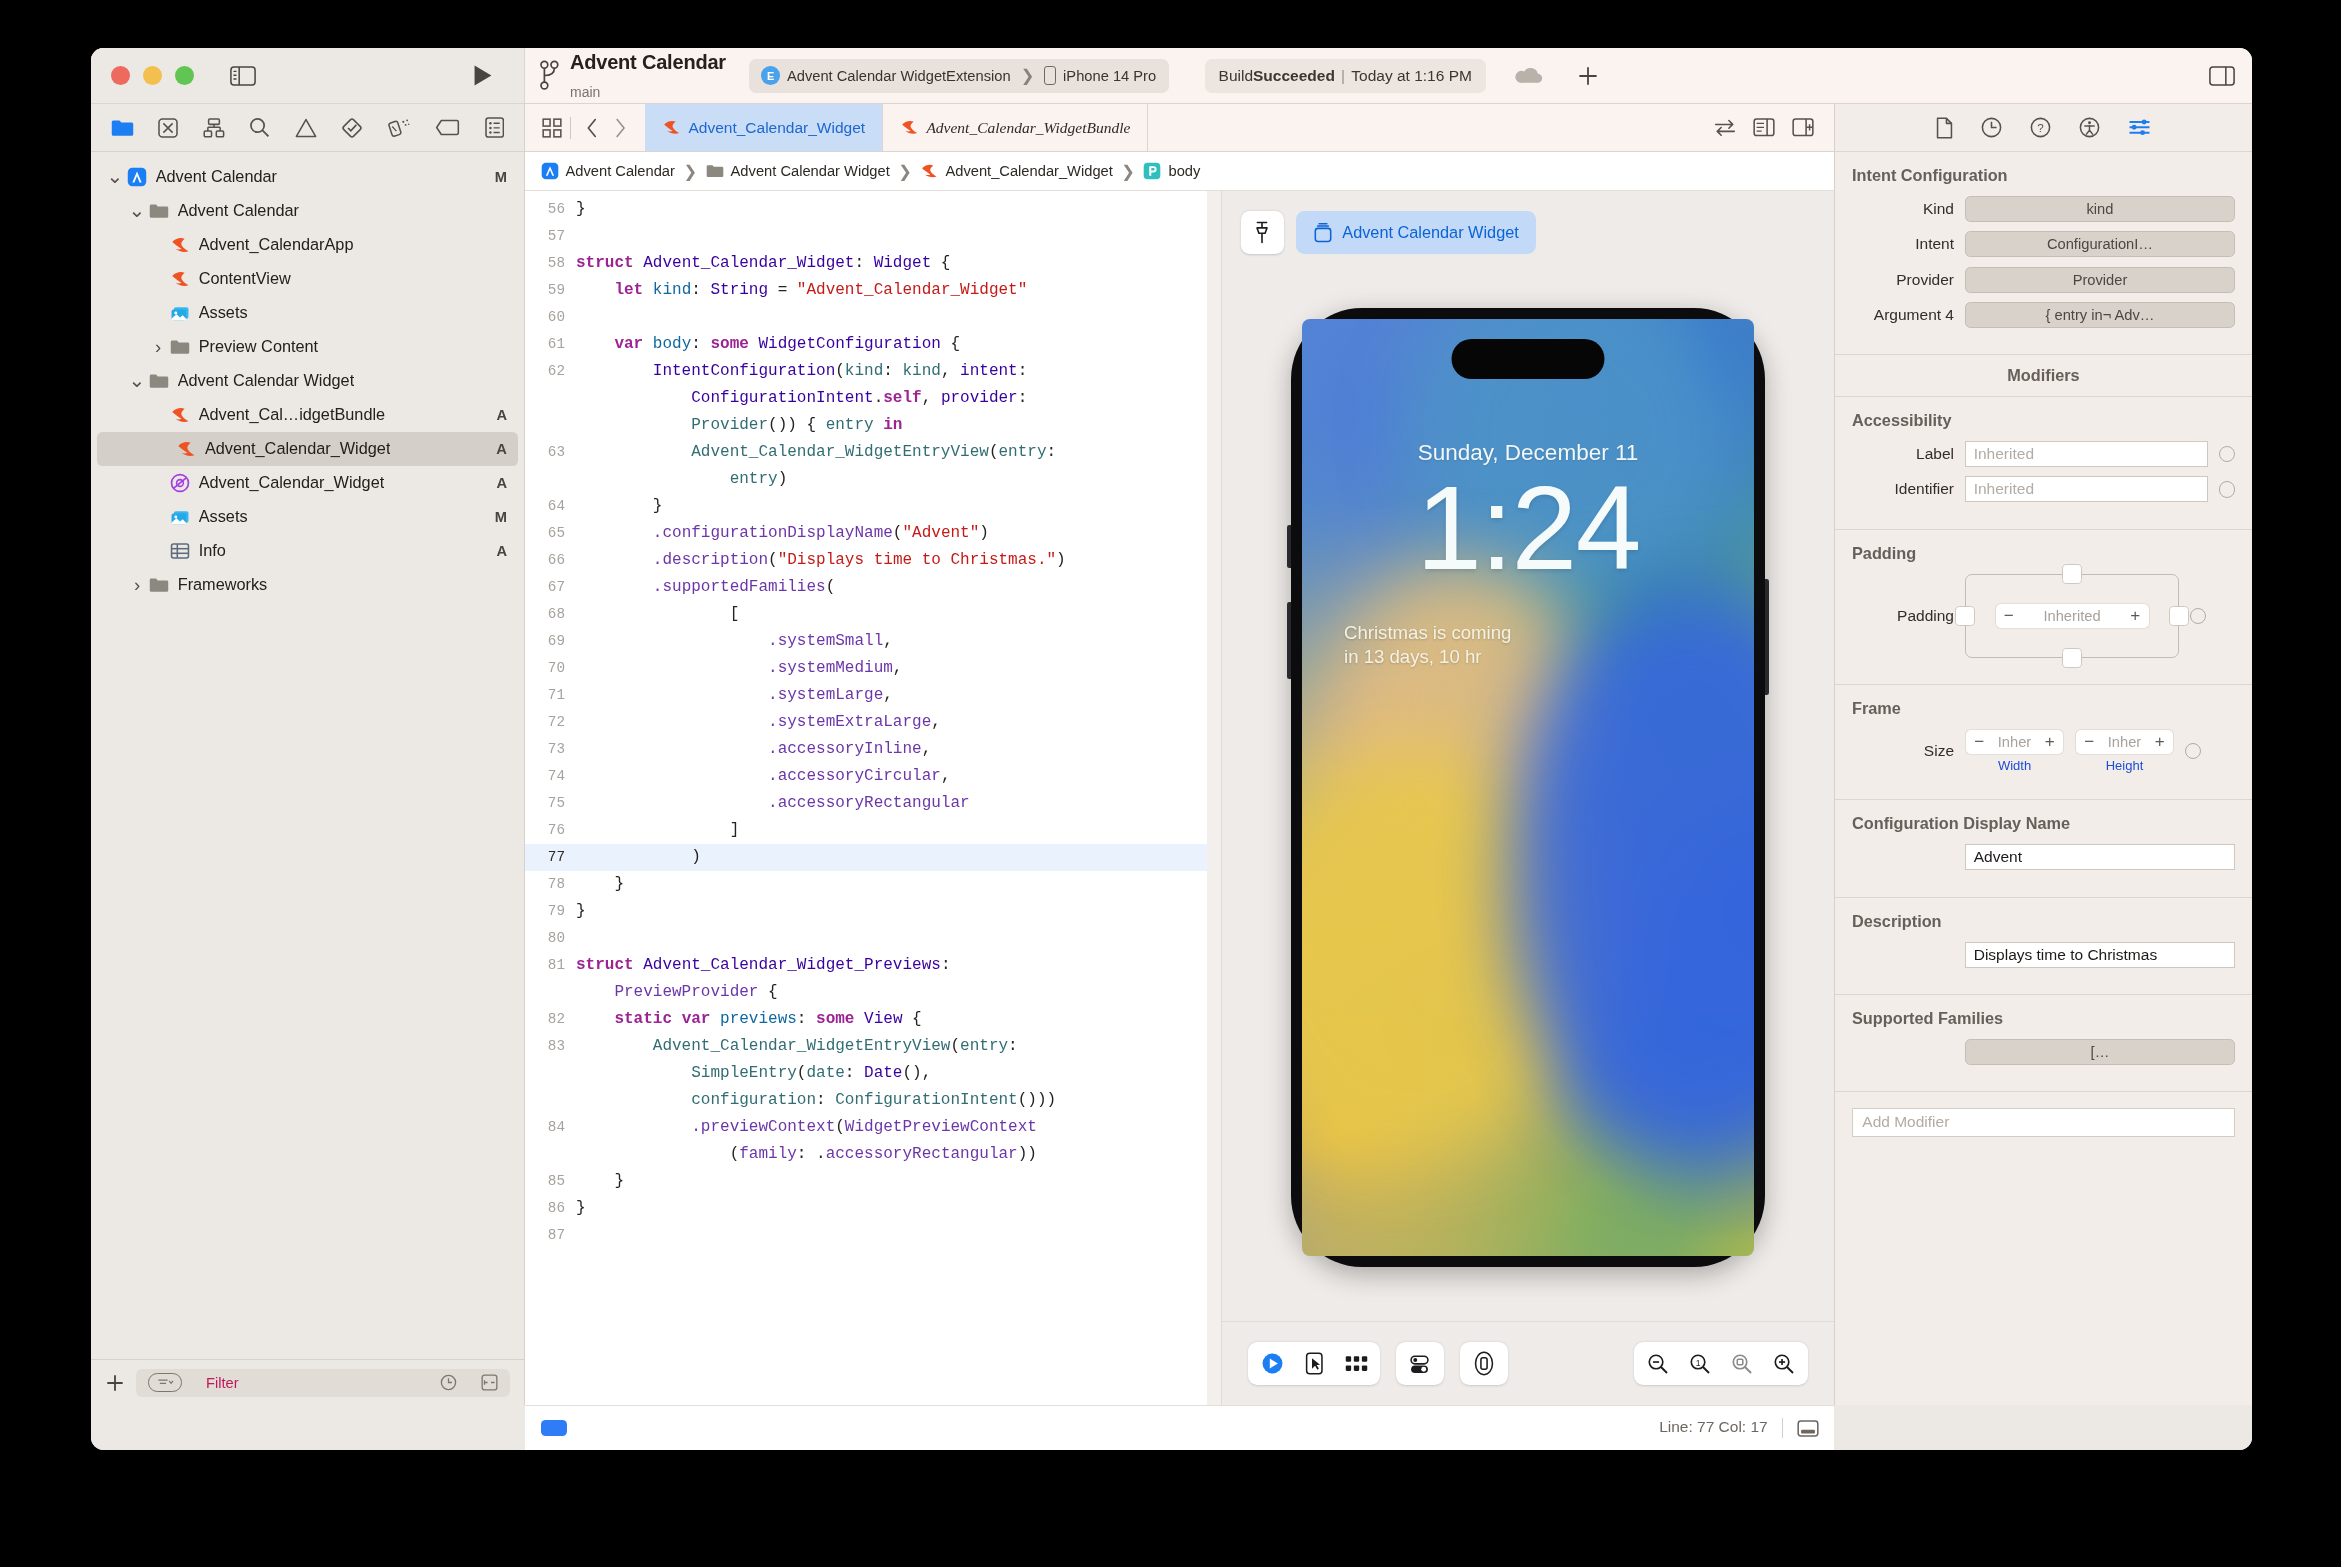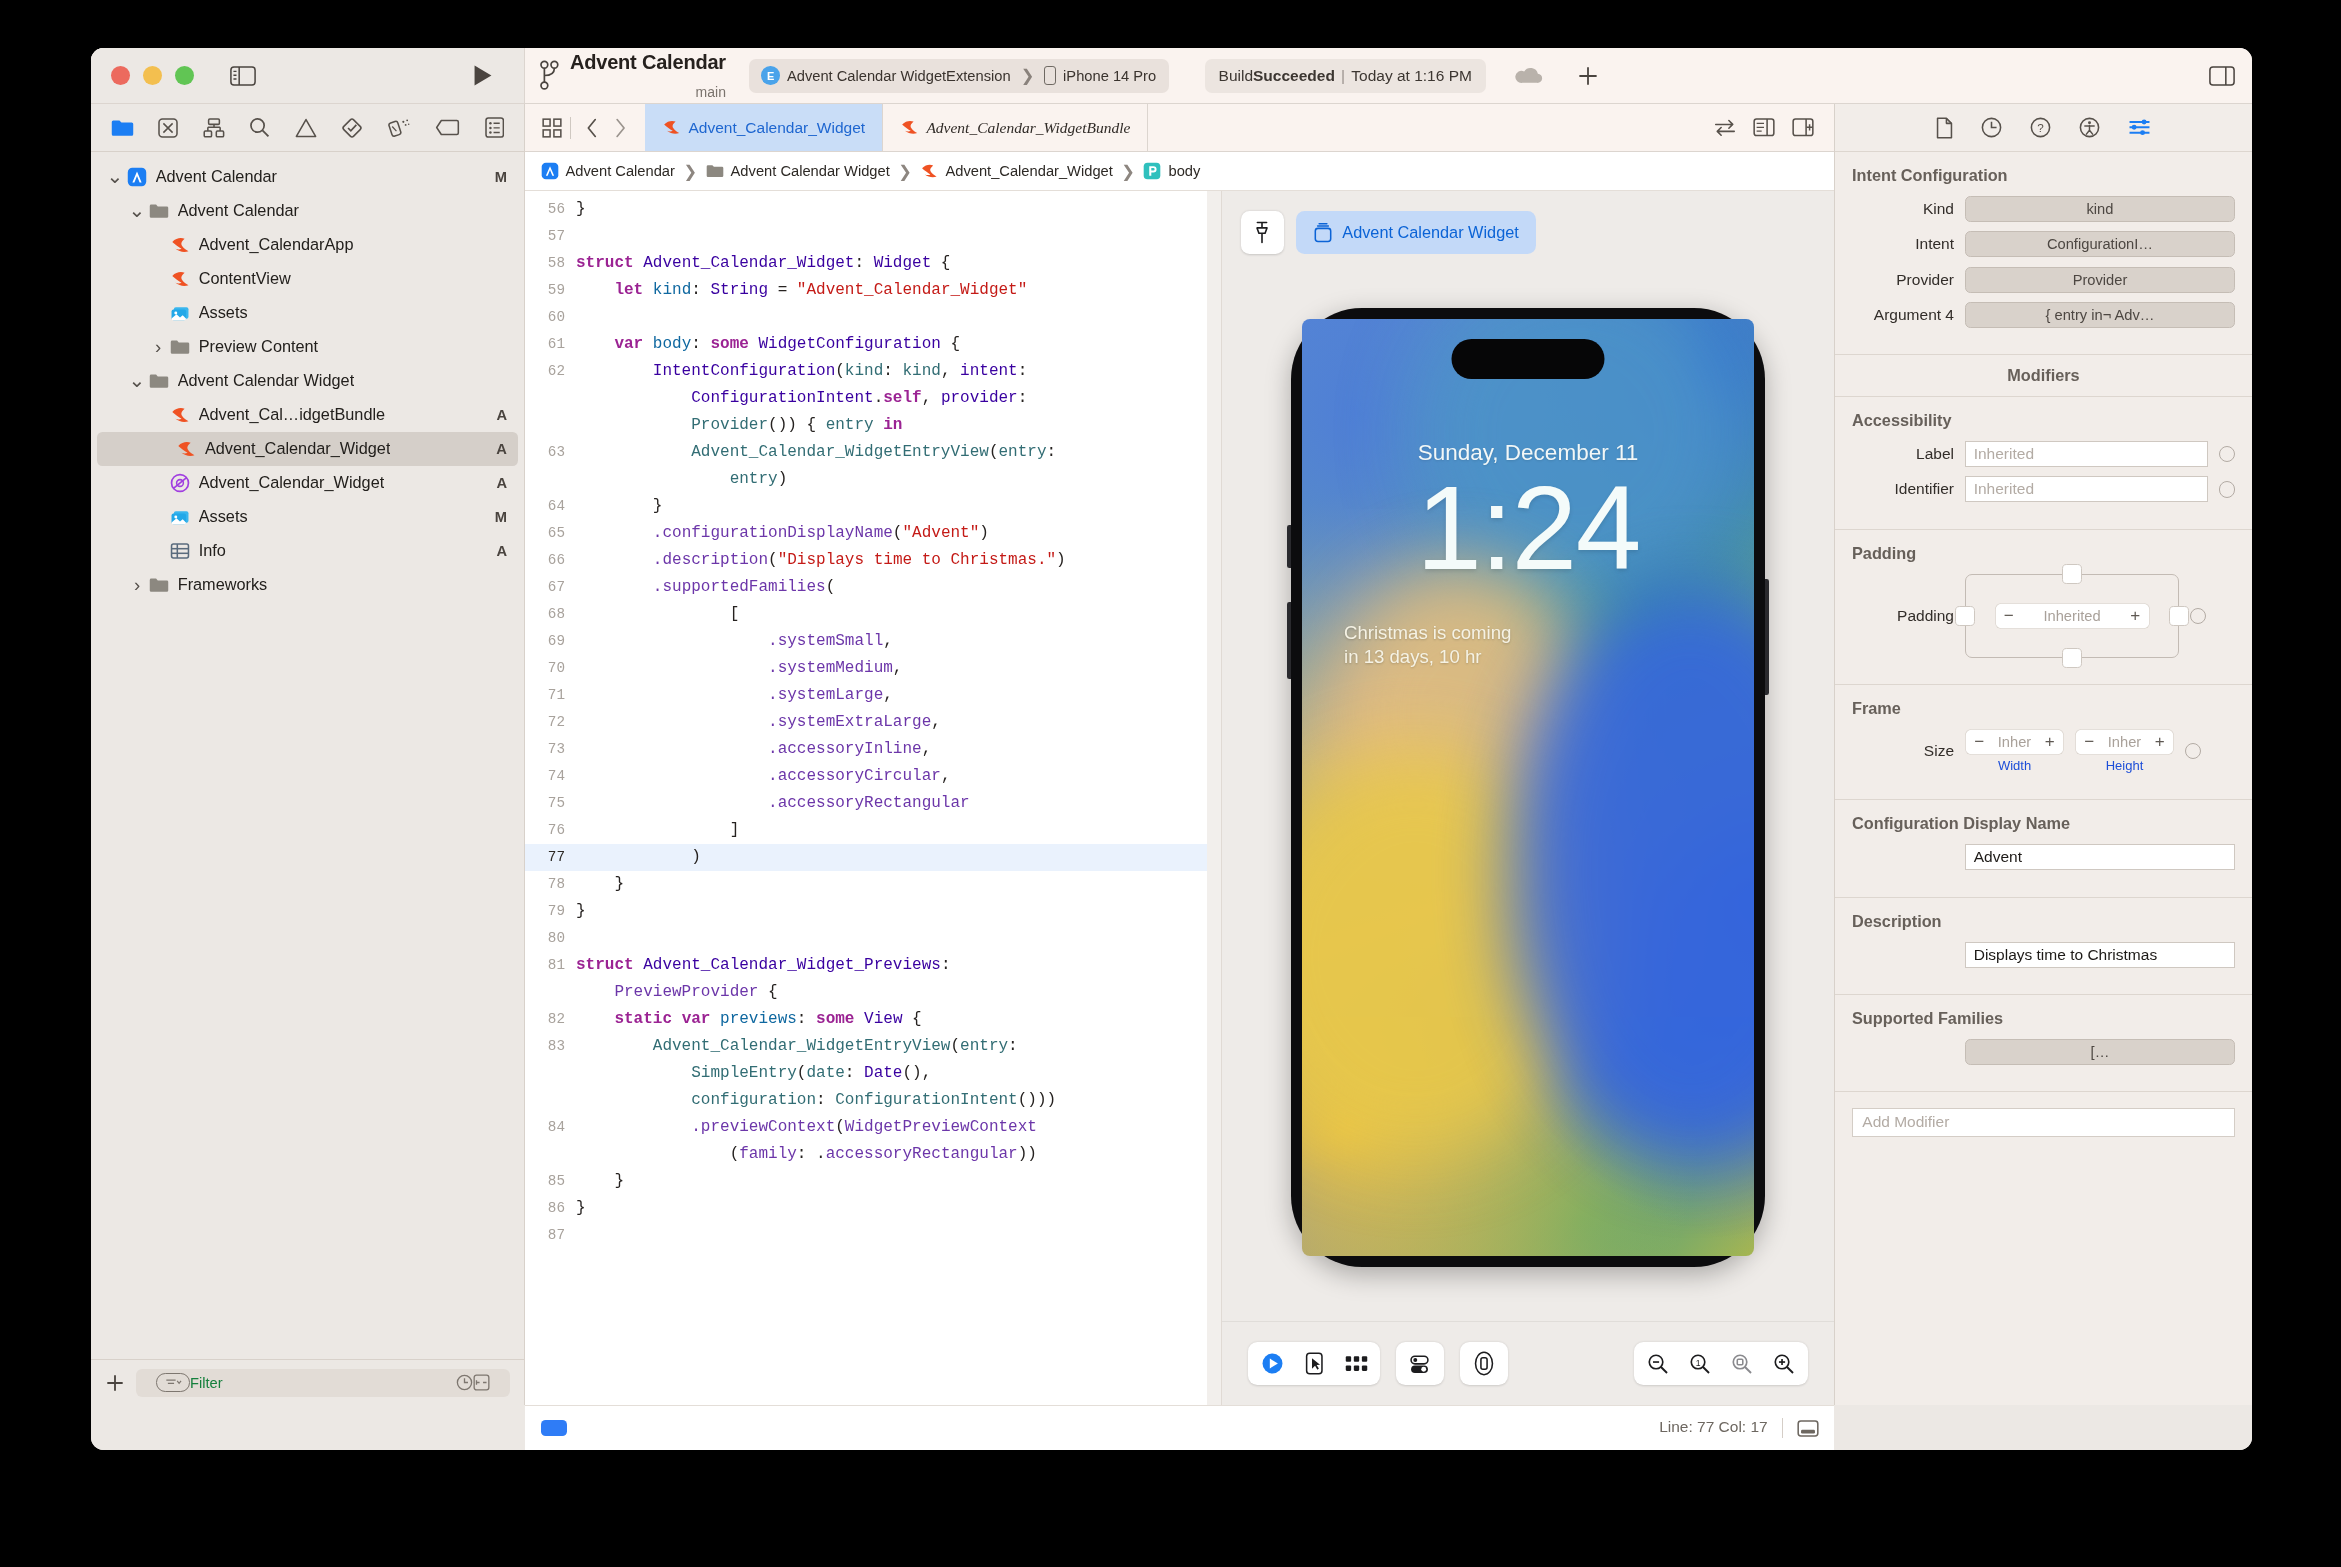--- a/index.html
+++ b/index.html
@@ -56,21 +56,21 @@
     display: flex; align-items: center;
     padding: 0 17px 0 14px;
     gap: 0;
   }
   .scheme-branch { display: flex; align-items: center; gap: 11px; }
   .proj-title { line-height: 1.05; }
   .proj-title .name {
     font-size: 20px; font-weight: bold; color: #26211e;
     letter-spacing: -0.2px;
   }
-  .proj-title .branch { font-size: 14px; color: #7a736d; margin-top: 12px; text-align: right; }
+  .proj-title .branch { font-size: 14px; color: #7a736d; margin-top: 12px; }
 
   .scheme-pill {
     margin-left: 23px;
     height: 34px;
     background: #e9e1dc;
     border-radius: 7px;
     display: flex; align-items: center;
     padding: 0 12.4px;
     gap: 7px;
     font-size: 14.7px; color: #3a332e;
@@ -146,22 +146,22 @@
     height: 46px;
     display: flex; align-items: center;
     gap: 11px; padding: 0 14px;
     border-top: 0.8px solid #d8d1ca;
   }
   .filter-field {
     flex: 1; height: 28px;
     background: #e2dcd6;
     border-radius: 6.2px;
     display: flex; align-items: center;
-    padding: 0 20px; gap: 0;
-    font-size: 14.7px; color: #15803d;
+    padding: 0 12px; gap: 24px;
+    font-size: 14.7px; color: #be185d;
   }
   .filter-pill {
     width: 34px; height: 18.6px; border: 1.2px solid #7d766f;
     border-radius: 9.3px; display:flex; align-items:center; justify-content:center; gap:2.3px;
   }
 
   
   #editor-col { flex: 1; display: flex; flex-direction: column; min-width: 0; }
   #tabbar {
     height: 48px; background: #faf3ef;

